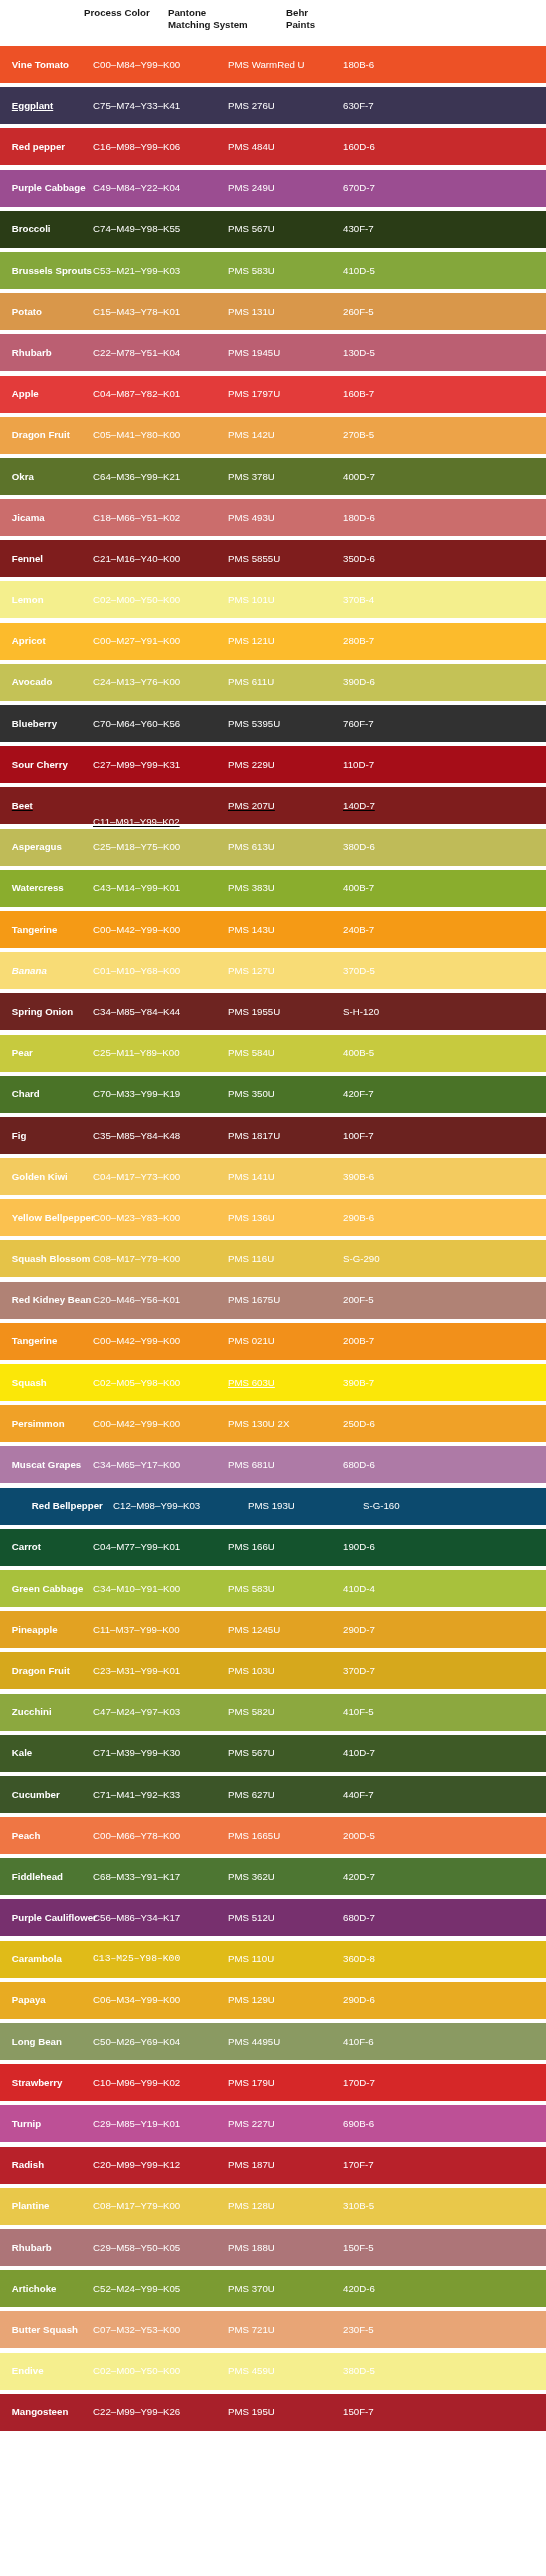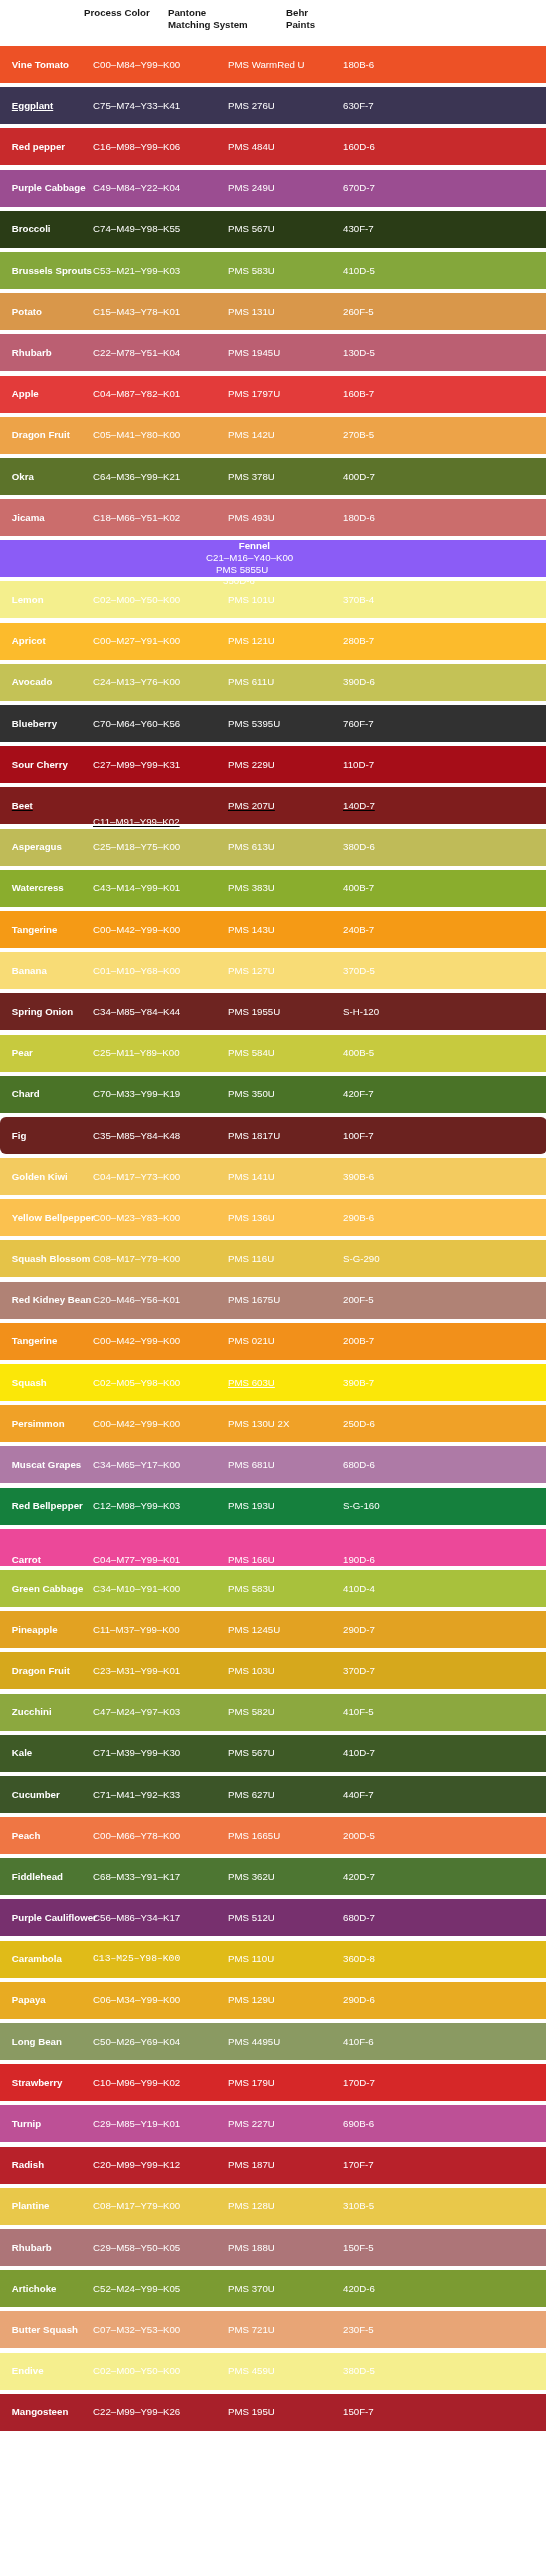--- a/index.html
+++ b/index.html
@@ -149,21 +149,21 @@
         <div class="cell cell-process" style="color: rgb(255, 255, 255);">C64–M36–Y99–K21</div>
         <div class="cell cell-pantone" style="color: rgb(255, 255, 255);">PMS 378U</div>
         <div class="cell cell-behr" style="color: rgb(255, 255, 255);">400D-7</div>
       </div>
       <div class="row" style="background: rgb(203, 109, 108);">
         <div class="cell cell-name" style="color: rgb(255, 255, 255);">Jicama</div>
         <div class="cell cell-process" style="color: rgb(255, 255, 255);">C18–M66–Y51–K02</div>
         <div class="cell cell-pantone" style="color: rgb(255, 255, 255);">PMS 493U</div>
         <div class="cell cell-behr" style="color: rgb(255, 255, 255);">180D-6</div>
       </div>
-      <div class="row" style="background: #8b5cf6; flex-direction: column;">
+      <div class="row" style="background: #7f1d1d;">
         <div class="cell cell-name" style="color: rgb(255, 255, 255);">Fennel</div>
         <div class="cell cell-process" style="color: rgb(255, 255, 255);">C21–M16–Y40–K00</div>
         <div class="cell cell-pantone" style="color: rgb(255, 255, 255);">PMS 5855U</div>
         <div class="cell cell-behr" style="color: rgb(255, 255, 255);">350D-6</div>
       </div>
       <div class="row" style="background: rgb(244, 239, 141);">
         <div class="cell cell-name" style="color: rgb(255, 255, 255);">Lemon</div>
         <div class="cell cell-process" style="color: rgb(255, 255, 255);">C02–M00–Y50–K00</div>
         <div class="cell cell-pantone" style="color: rgb(255, 255, 255);">PMS 101U</div>
         <div class="cell cell-behr" style="color: rgb(255, 255, 255);">370B-4</div>
@@ -210,21 +210,21 @@
         <div class="cell cell-pantone" style="color: rgb(255, 255, 255);">PMS 383U</div>
         <div class="cell cell-behr" style="color: rgb(255, 255, 255);">400B-7</div>
       </div>
       <div class="row" style="background: rgb(245, 154, 21);">
         <div class="cell cell-name" style="color: rgb(255, 255, 255);">Tangerine</div>
         <div class="cell cell-process" style="color: rgb(255, 255, 255);">C00–M42–Y99–K00</div>
         <div class="cell cell-pantone" style="color: rgb(255, 255, 255);">PMS 143U</div>
         <div class="cell cell-behr" style="color: rgb(255, 255, 255);">240B-7</div>
       </div>
       <div class="row" style="background: rgb(248, 220, 118);">
-        <div class="cell cell-name" style="color: rgb(255, 255, 255);">Banana</div>
+        <div class="cell cell-name" style="color: rgb(255, 255, 255); font-style: italic;">Banana</div>
         <div class="cell cell-process" style="color: rgb(255, 255, 255);">C01–M10–Y68–K00</div>
         <div class="cell cell-pantone" style="color: rgb(255, 255, 255);">PMS 127U</div>
         <div class="cell cell-behr" style="color: rgb(255, 255, 255);">370D-5</div>
       </div>
       <div class="row" style="background: rgb(110, 36, 33);">
         <div class="cell cell-name" style="color: rgb(255, 255, 255);">Spring Onion</div>
         <div class="cell cell-process" style="color: rgb(255, 255, 255);">C34–M85–Y84–K44</div>
         <div class="cell cell-pantone" style="color: rgb(255, 255, 255);">PMS 1955U</div>
         <div class="cell cell-behr" style="color: rgb(255, 255, 255);">S-H-120</div>
       </div>
@@ -233,21 +233,21 @@
         <div class="cell cell-process" style="color: rgb(255, 255, 255);">C25–M11–Y89–K00</div>
         <div class="cell cell-pantone" style="color: rgb(255, 255, 255);">PMS 584U</div>
         <div class="cell cell-behr" style="color: rgb(255, 255, 255);">400B-5</div>
       </div>
       <div class="row" style="background: rgb(74, 115, 39);">
         <div class="cell cell-name" style="color: rgb(255, 255, 255);">Chard</div>
         <div class="cell cell-process" style="color: rgb(255, 255, 255);">C70–M33–Y99–K19</div>
         <div class="cell cell-pantone" style="color: rgb(255, 255, 255);">PMS 350U</div>
         <div class="cell cell-behr" style="color: rgb(255, 255, 255);">420F-7</div>
       </div>
-      <div class="row" style="background: rgb(107, 34, 31); border-radius: 6px;">
+      <div class="row" style="background: rgb(107, 34, 31);">
         <div class="cell cell-name" style="color: rgb(255, 255, 255);">Fig</div>
         <div class="cell cell-process" style="color: rgb(255, 255, 255);">C35–M85–Y84–K48</div>
         <div class="cell cell-pantone" style="color: rgb(255, 255, 255);">PMS 1817U</div>
         <div class="cell cell-behr" style="color: rgb(255, 255, 255);">100F-7</div>
       </div>
       <div class="row" style="background: rgb(243, 203, 95);">
         <div class="cell cell-name" style="color: rgb(255, 255, 255);">Golden Kiwi</div>
         <div class="cell cell-process" style="color: rgb(255, 255, 255);">C04–M17–Y73–K00</div>
         <div class="cell cell-pantone" style="color: rgb(255, 255, 255);">PMS 141U</div>
         <div class="cell cell-behr" style="color: rgb(255, 255, 255);">390B-6</div>
@@ -287,27 +287,27 @@
         <div class="cell cell-process" style="color: rgb(255, 255, 255);">C00–M42–Y99–K00</div>
         <div class="cell cell-pantone" style="color: rgb(255, 255, 255);">PMS 130U 2X</div>
         <div class="cell cell-behr" style="color: rgb(255, 255, 255);">250D-6</div>
       </div>
       <div class="row" style="background: rgb(174, 122, 166);">
         <div class="cell cell-name" style="color: rgb(255, 255, 255);">Muscat Grapes</div>
         <div class="cell cell-process" style="color: rgb(255, 255, 255);">C34–M65–Y17–K00</div>
         <div class="cell cell-pantone" style="color: rgb(255, 255, 255);">PMS 681U</div>
         <div class="cell cell-behr" style="color: rgb(255, 255, 255);">680D-6</div>
       </div>
-      <div class="row" style="background: #15803d;">
+      <div class="row" style="background: #0c4a6e; padding-left: 20px;">
         <div class="cell cell-name" style="color: rgb(255, 255, 255);">Red Bellpepper</div>
         <div class="cell cell-process" style="color: rgb(255, 255, 255);">C12–M98–Y99–K03</div>
         <div class="cell cell-pantone" style="color: rgb(255, 255, 255);">PMS 193U</div>
         <div class="cell cell-behr" style="color: rgb(255, 255, 255);">S-G-160</div>
       </div>
-      <div class="row" style="background: #ec4899; align-items: flex-end;">
+      <div class="row" style="background: #14532d;">
         <div class="cell cell-name" style="color: rgb(255, 255, 255);">Carrot</div>
         <div class="cell cell-process" style="color: rgb(255, 255, 255);">C04–M77–Y99–K01</div>
         <div class="cell cell-pantone" style="color: rgb(255, 255, 255);">PMS 166U</div>
         <div class="cell cell-behr" style="color: rgb(255, 255, 255);">190D-6</div>
       </div>
       <div class="row" style="background: rgb(168, 193, 60);">
         <div class="cell cell-name" style="color: rgb(255, 255, 255);">Green Cabbage</div>
         <div class="cell cell-process" style="color: rgb(255, 255, 255);">C34–M10–Y91–K00</div>
         <div class="cell cell-pantone" style="color: rgb(255, 255, 255);">PMS 583U</div>
         <div class="cell cell-behr" style="color: rgb(255, 255, 255);">410D-4</div>

